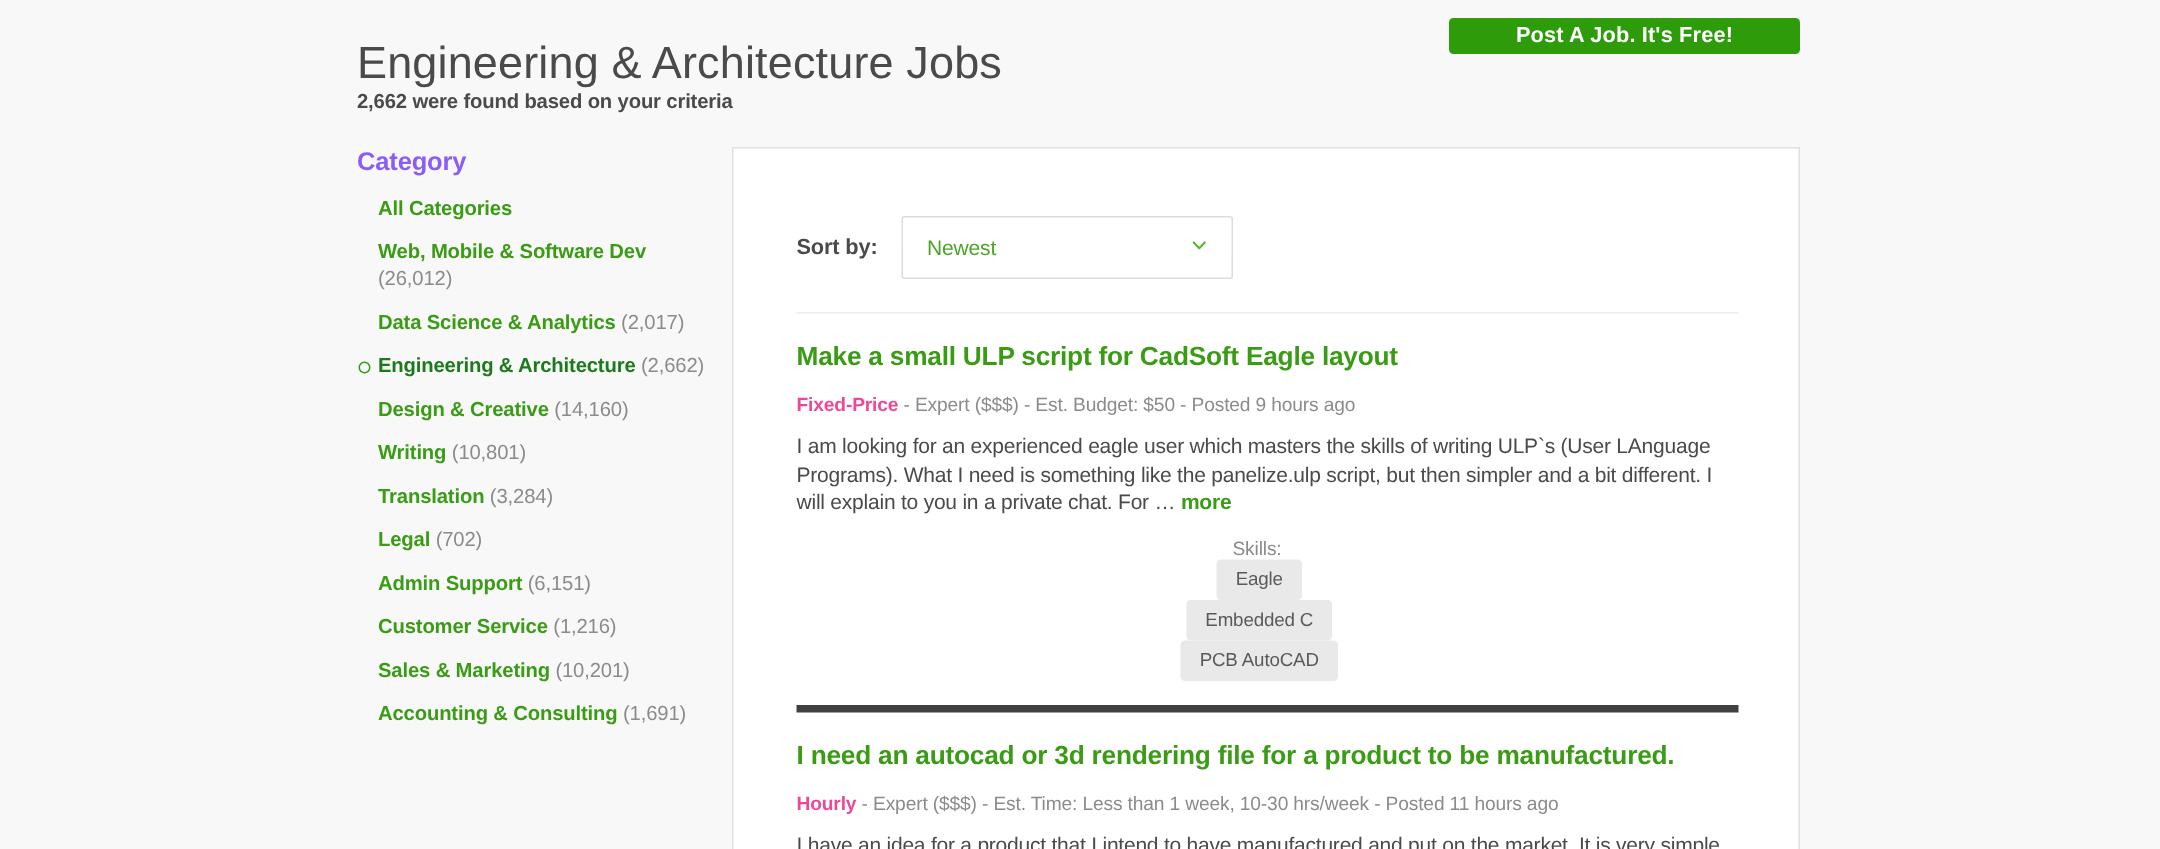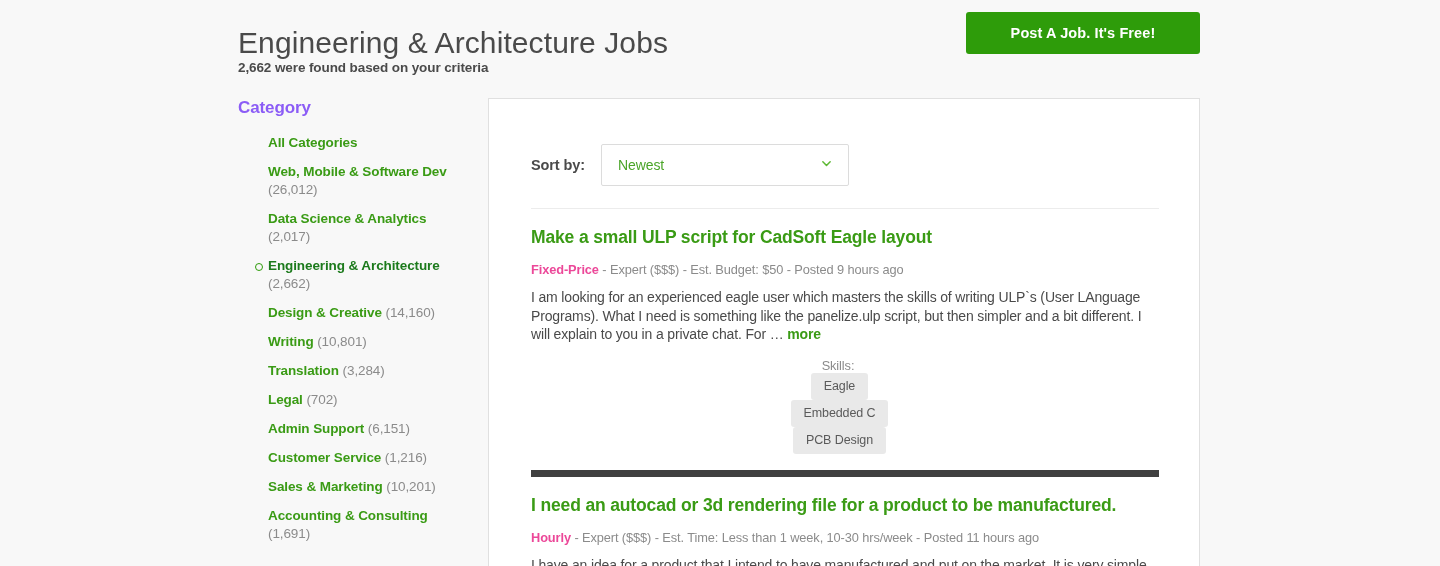--- a/index.html
+++ b/index.html
@@ -47,21 +47,21 @@
     font-weight: bold;
     color: #4a4a4a;
     letter-spacing: -0.1px;
     white-space: nowrap;
   }
   .post-job-button {
     position: absolute;
     right: 0;
     top: 12px;
     width: 234px;
-    height: 42px;
+    height: 24px;
     background: #2e9c0a;
     border: none;
     border-radius: 3px;
     color: #ffffff;
     font-family: "Liberation Sans", sans-serif;
     font-size: 14.5px;
     font-weight: bold;
     cursor: pointer;
     letter-spacing: 0.1px;
     padding: 0;
@@ -76,21 +76,21 @@
   }
   .sidebar-heading {
     font-size: 17px;
     font-weight: bold;
     color: #8b5cf6;
     margin: 0 0 12px 0;
     letter-spacing: -0.1px;
   }
   .cat-list {
     list-style: none;
-    margin: 16px;
+    margin: 0;
     padding: 0;
   }
   .cat-item {
     position: relative;
     padding: 0 0 0 14px;
     margin-bottom: 11px;
     font-size: 13.5px;
     line-height: 18px;
     cursor: pointer;
     letter-spacing: -0.1px;
@@ -148,21 +148,21 @@
   }
   .sort-label {
     font-size: 14.5px;
     font-weight: bold;
     color: #4a4a4a;
     margin-right: 16px;
     letter-spacing: -0.1px;
   }
   .sort-select {
     position: relative;
-    width: 248px;
+    width: 221px;
     height: 42px;
     border: 1px solid #dcdcdc;
     border-radius: 2px;
     background: #fff;
     display: flex;
     align-items: center;
     cursor: pointer;
     box-sizing: border-box;
   }
   .sort-value {
@@ -177,21 +177,21 @@
     top: 50%;
     width: 11px;
     height: 11px;
     margin-top: -7px;
   }
   .chevron-down svg { display: block; }
 
   
   .job {
     padding: 17px 0 16px 0;
-    border-bottom: 7px solid #404040;
+    border-bottom: 5px solid #404040;
   }
   .job:last-child { border-bottom: 1px solid #ececec; }
 
   .job-title {
     font-size: 17.5px;
     font-weight: bold;
     color: #3a9b15;
     line-height: 22px;
     margin: 0 0 14px 0;
     cursor: pointer;
@@ -289,21 +289,21 @@
 
       <div id="job-list">
           <div class="job">
             <div class="job-title">Make a small ULP script for CadSoft Eagle layout</div>
             <div class="job-meta"><b>Fixed-Price</b><span> - Expert ($$$) - Est. Budget: $50 - Posted 9 hours ago</span></div>
             <div class="job-desc"><span>I am looking for an experienced eagle user which masters the skills of writing ULP`s (User LAnguage Programs). What I need is something like the panelize.ulp script, but then simpler and a bit different. I will explain to you in a private chat. For … </span><span class="more-link">more</span></div>
             <div class="skills-row">
               <span class="skills-label">Skills:</span>
               <span class="skill-tag">Eagle</span>
               <span class="skill-tag">Embedded C</span>
-              <span class="skill-tag">PCB Design</span>
+              <span class="skill-tag">PCB AutoCAD</span>
             </div>
           </div>
           <div class="job">
             <div class="job-title">I need an autocad or 3d rendering file for a product to be manufactured.</div>
             <div class="job-meta"><b>Hourly</b><span> - Expert ($$$) - Est. Time: Less than 1 week, 10-30 hrs/week - Posted 11 hours ago</span></div>
             <div class="job-desc"><span>I have an idea for a product that I intend to have manufactured and put on the market. It is very simple with very few components or design features.</span></div>
             <div class="skills-row">
               <span class="skills-label">Skills:</span>
               <span class="skill-tag">AutoCAD</span>
             </div>

